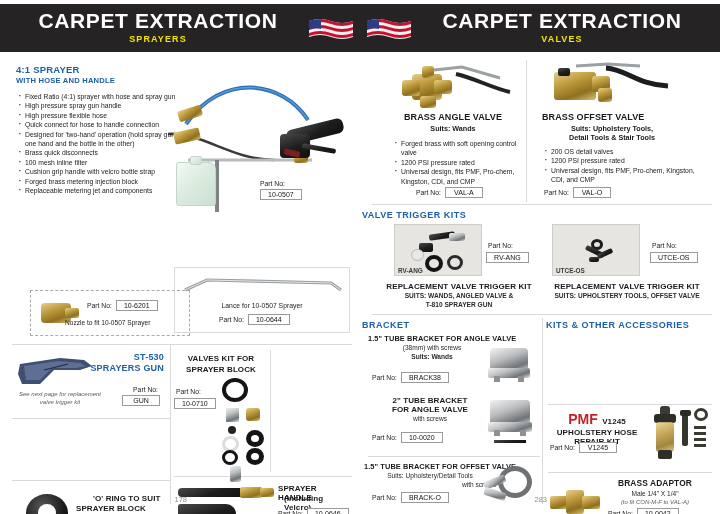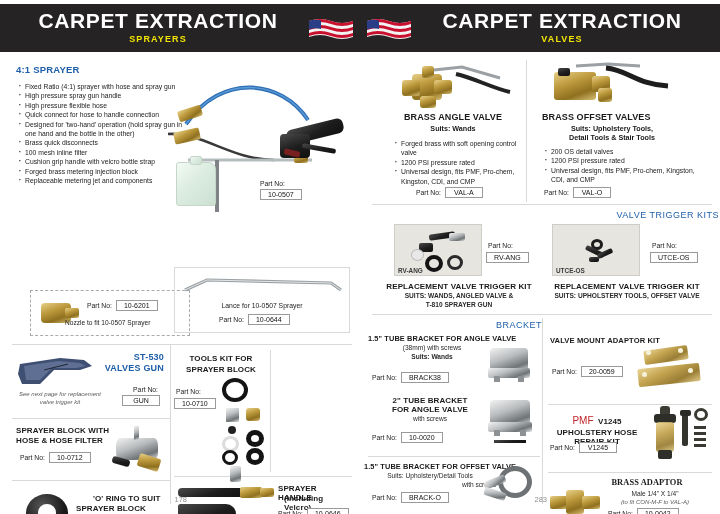--- a/index.html
+++ b/index.html
@@ -33,21 +33,21 @@
   .page.left .pgnum { right:172px;text-align:center; }
   .page.right .pgnum { right:172px; }
 
   .vline { position:absolute; background:#d9d9d9; width:1px; }
   .hline { position:absolute; background:#d9d9d9; height:1px; }
 
   
   .ttl-blue { color:#1f5fa9; font-weight:bold; font-size:9.5px; letter-spacing:.2px; }
   .ttl-blk { color:#1a1a1a; font-weight:bold; font-size:8px; letter-spacing:.1px; }
   .sub-blk { color:#1a1a1a; font-size:7.2px; font-weight:bold; }
-  .sect-blue { color:#1f5fa9; font-weight:normal; font-size:9px; letter-spacing:.5px; text-align:right; }
+  .sect-blue { color:#1f5fa9; font-weight:bold; font-size:9px; letter-spacing:.5px; text-align:left; }
   .small { font-size:6.6px; color:#2a2a2a; line-height:9px; }
   .ital { font-style:italic; color:#5a5a5a; font-size:6px; line-height:8px; }
   .center { text-align:center; }
 
   ul.bul { list-style:none; }
   ul.bul li { position:relative; padding-left:9px; font-size:6.8px; line-height:9.4px; color:#222; }
   ul.bul li:before { content:"\00b7"; position:absolute; left:2px; top:-1px; font-size:11px; color:#222; }
 
   .pn-label { font-size:6.8px; color:#222; }
   .pn-box { display:inline-block; border:1px solid #9a9a9a; padding:1px 7px; font-size:7px;
@@ -104,20 +104,21 @@
       </div>
     </div>
 
   </div>
     </div>
 
   <div class="page left">
 
     <div style="position:absolute; left:14px; top:12px; width:175px;">
       <div class="ttl-blue">4:1 SPRAYER</div>
+      <div class="ttl-blue" style="font-size:7.6px; margin-top:1px;">WITH HOSE AND HANDLE</div>
       <ul class="bul" style="margin-top:7px;">
         <li>Fixed Ratio (4:1) sprayer with hose and spray gun</li>
         <li>High pressure spray gun handle</li>
         <li>High pressure flexible hose</li>
         <li>Quick connect for hose to handle connection</li>
         <li>Designed for 'two-hand' operation (hold spray gun in one hand and the bottle in the other)</li>
         <li>Brass quick disconnects</li>
         <li>100 mesh inline filter</li>
         <li>Cushion grip handle with velcro bottle strap</li>
         <li>Forged brass metering injection block</li>
@@ -182,61 +183,47 @@
 
     <div style="position:absolute; left:10px; top:298px; width:156px; height:64px;">
       <div class="pic" style="position:absolute; left:2px; top:4px; width:82px; height:36px;">
         <svg width="82" height="36" viewBox="0 0 82 36">
           <path d="M6 10 L46 4 L70 6 L78 12 L66 16 L40 16 L26 30 L8 30 L4 20 Z" fill="#3f4f72"></path>
           <path d="M10 12 L44 7 L66 9 L72 12 L62 14 L38 14 L26 26 L12 26 Z" fill="#5e6f93"></path>
           <path d="M30 16 L54 10" stroke="#1e2533" stroke-width="1"></path>
         </svg>
       </div>
       <div class="ttl-blue" style="position:absolute; right:4px; top:2px; font-size:9px;">ST-530</div>
-      <div class="ttl-blue" style="position:absolute; right:4px; top:13px; font-size:9px;">VALVES GUN</div>
+      <div class="ttl-blue" style="position:absolute; right:4px; top:13px; font-size:9px;">SPRAYERS GUN</div>
       <div class="ital center" style="position:absolute; left:2px; top:40px; width:92px;">See next page for replacement</div>
       <div class="ital center" style="position:absolute; left:2px; top:48px; width:92px;">valve trigger kit</div>
       <div style="position:absolute; right:10px; top:28px;">
         <span class="pn-label">Part No:</span>
       </div>
       <div style="position:absolute; right:8px; top:39px;">
         <span class="pn-box">GUN</span>
       </div>
     </div>
 
-    <div style="position:absolute; left:10px; top:372px; width:158px; height:54px;">
-      <div class="ttl-blk" style="position:absolute; left:4px; top:2px;">SPRAYER BLOCK WITH</div>
-      <div class="ttl-blk" style="position:absolute; left:4px; top:12px;">HOSE &amp; HOSE FILTER</div>
-      <div class="pn-row" style="position:absolute; left:8px; top:28px;">
-        <span class="pn-label">Part No:</span>
-        <span class="pn-box">10-0712</span>
-      </div>
-      <div class="pic" style="left:96px; top:0px; width:60px; height:54px;">
-        <div class="pic steel" style="left:8px; top:14px; width:42px; height:22px; border-radius:4px/8px;"></div>
-        <div class="pic steel" style="left:26px; top:2px; width:5px; height:14px;"></div>
-        <div class="pic brass" style="left:30px; top:32px; width:22px; height:13px; border-radius:2px; transform:rotate(18deg);"></div>
-        <div class="pic blk" style="left:4px; top:34px; width:18px; height:7px; border-radius:3px; transform:rotate(16deg);"></div>
-      </div>
-    </div>
 
     <div style="position:absolute; left:10px; top:436px; width:158px; height:50px;">
       <div class="pic" style="left:14px; top:6px; width:42px; height:38px; border-radius:50%;
            background:radial-gradient(circle at 38% 32%, #565656 0%, #1b1b1b 60%, #0d0d0d 100%);"></div>
       <div class="pic" style="left:26px; top:16px; width:18px; height:17px; border-radius:50%; background:#ffffff;"></div>
       <div class="ttl-blk" style="position:absolute; left:81px; top:6px;">'O' RING TO SUIT</div>
       <div class="ttl-blk" style="position:absolute; left:64px; top:16px;">SPRAYER BLOCK</div>
 
     </div>
 
     <div class="vline" style="left:268px; top:298px; height:122px;"></div>
     <div class="hline" style="left:172px; top:292px; width:178px;"></div>
     <div class="hline" style="left:172px; top:424px; width:178px;"></div>
 
     <div style="position:absolute; left:172px; top:298px; width:94px; height:122px;">
-      <div class="ttl-blk center" style="margin-top:4px;">TOOLS KIT FOR</div>
+      <div class="ttl-blk center" style="margin-top:4px;">VALVES KIT FOR</div>
       <div class="ttl-blk center" style="margin-top:2px;">SPRAYER BLOCK</div>
       <div style="position:absolute; left:2px; top:30px;">
         <span class="pn-label">Part No:</span>
       </div>
       <div style="position:absolute; left:0px; top:42px;">
         <span class="pn-box">10-0710</span>
       </div>
 
       <div class="pic" style="left:44px; top:28px; width:52px; height:92px;">
         <div class="pic" style="left:4px; top:0px; width:26px; height:24px; border-radius:50%; border:4px solid #141414;"></div>
@@ -304,21 +291,21 @@
       <div class="pic" style="left:6px; top:0px; width:130px; height:50px;">
         <svg width="130" height="50" viewBox="0 0 130 50">
           <path d="M28 6 L60 4 L92 6" stroke="#9aa0a4" stroke-width="3" fill="none"></path>
           <path d="M58 8 C 80 10, 88 24, 120 26" stroke="#1d1d1d" stroke-width="5" fill="none"></path>
         </svg>
         <div class="pic brass" style="left:6px; top:12px; width:42px; height:28px; border-radius:3px;"></div>
         <div class="pic brass" style="left:44px; top:16px; width:18px; height:16px; border-radius:3px;"></div>
         <div class="pic brass" style="left:50px; top:28px; width:14px; height:14px; border-radius:3px;"></div>
         <div class="pic blk" style="left:10px; top:8px; width:12px; height:8px; border-radius:2px;"></div>
       </div>
-      <div class="ttl-blk" style="font-size:9px; margin-top:52px;">BRASS OFFSET VALVES</div>
+      <div class="ttl-blk" style="font-size:9px; margin-top:52px;">BRASS OFFSET VALVE</div>
       <div class="sub-blk center" style="margin-top:2px; width:140px;">Suits: Upholstery Tools,</div>
       <div class="sub-blk center" style="width:140px;">Detail Tools &amp; Stair Tools</div>
       <ul class="bul" style="margin-top:5px; padding-left:0px;">
         <li>200 OS detail valves</li>
         <li>1200 PSI pressure rated</li>
         <li>Universal design, fits PMF, Pro-chem, Kingston, CDI, and CMP</li>
       </ul>
       <div class="pn-row" style="position:absolute; left:2px; bottom:4px;">
         <span class="pn-label">Part No:</span>
         <span class="pn-box">VAL-O</span>
@@ -414,42 +401,28 @@
         <span class="pn-label">Part No:</span>
         <span class="pn-box">BRACK-O</span>
       </div>
       <div class="pic" style="left:120px; top:2px; width:52px; height:42px;">
         <div class="pic" style="left:14px; top:2px; width:34px; height:32px; border-radius:50%; border:5px solid #6e7275;"></div>
         <div class="pic steel" style="left:0px; top:14px; width:22px; height:8px; border-radius:2px; transform:rotate(-22deg);"></div>
         <div class="pic steel" style="left:0px; top:26px; width:22px; height:8px; border-radius:2px; transform:rotate(18deg);"></div>
       </div>
     </div>
 
-
-    <div style="position:absolute; left:188px; top:284px; width:162px; height:62px;">
-      <div class="ttl-blk" style="font-size:7.6px;">VALVE MOUNT ADAPTOR KIT</div>
-      <div class="pn-row" style="position:absolute; left:2px; top:30px;">
-        <span class="pn-label">Part No:</span>
-        <span class="pn-box">20-0059</span>
-      </div>
-      <div class="pic" style="left:84px; top:12px; width:78px; height:48px;">
-        <div class="pic brass" style="left:10px; top:0px; width:44px; height:14px; border-radius:2px; transform:rotate(-8deg); opacity:.9;"></div>
-        <div class="pic brass" style="left:4px; top:18px; width:62px; height:18px; border-radius:2px; transform:rotate(-6deg); opacity:.9;"></div>
-        <div class="pic" style="left:12px; top:2px; width:5px; height:5px; border-radius:50%; background:#f6f1da;"></div>
-        <div class="pic" style="left:44px; top:0px; width:5px; height:5px; border-radius:50%; background:#f6f1da;"></div>
-        <div class="pic" style="left:8px; top:24px; width:5px; height:5px; border-radius:50%; background:#f6f1da;"></div>
-        <div class="pic" style="left:54px; top:20px; width:5px; height:5px; border-radius:50%; background:#f6f1da;"></div>
-      </div>
-    </div>
+    <div class="sect-blue" style="position:absolute; left:184px; top:268px; width:166px;">KITS &amp; OTHER ACCESSORIES</div>
+
 
     <div class="hline" style="left:186px; top:352px; width:164px;"></div>
 
     <div style="position:absolute; left:186px; top:358px; width:164px; height:56px;">
       <div class="center" style="width:98px;">
-        <span style="color:#c0252b; font-weight:normal; font-size:10px;">PMF</span>
+        <span style="color:#c0252b; font-weight:bold; font-size:14px;">PMF</span>
         <span class="ttl-blk" style="font-size:8px;">V1245</span>
       </div>
       <div class="ttl-blk center" style="width:98px;">UPHOLSTERY HOSE</div>
       <div class="ttl-blk center" style="width:98px;">REPAIR KIT</div>
       <div class="pn-row" style="position:absolute; left:2px; top:32px;">
         <span class="pn-label">Part No:</span>
         <span class="pn-box">V1245</span>
       </div>
       <div class="pic" style="left:100px; top:-4px; width:64px; height:58px;">
         <div class="pic" style="left:12px; top:0px; width:10px; height:10px; border-radius:3px; background:#3b3b34;"></div>
@@ -465,21 +438,21 @@
     </div>
 
     <div class="hline" style="left:186px; top:420px; width:164px;"></div>
 
     <div style="position:absolute; left:186px; top:426px; width:164px; height:50px;">
       <div class="pic" style="left:0px; top:8px; width:56px; height:34px;">
         <div class="pic brass" style="left:2px; top:10px; width:18px; height:13px; border-radius:2px;"></div>
         <div class="pic brass" style="left:18px; top:4px; width:18px; height:24px; border-radius:3px;"></div>
         <div class="pic brass" style="left:34px; top:10px; width:18px; height:13px; border-radius:2px;"></div>
       </div>
-      <div class="ttl-blk center" style="position:absolute; left:44px; top:0px; width:110px; font-size:8.4px;font-family:Liberation Serif, serif;">BRASS ADAPTOR</div>
+      <div class="ttl-blk center" style="position:absolute; left:52px; top:0px; width:110px; font-size:8.4px;">BRASS ADAPTOR</div>
       <div class="small center" style="position:absolute; left:52px; top:11px; width:110px;">Male 1/4" X 1/4"</div>
       <div class="ital center" style="position:absolute; left:52px; top:20px; width:110px;">(to fit CON-M-F to VAL-A)</div>
       <div class="pn-row" style="position:absolute; left:60px; top:30px;">
         <span class="pn-label">Part No:</span>
         <span class="pn-box">10-0042</span>
       </div>
     </div>
 
     <div class="pgnum">283</div>
   </div>

